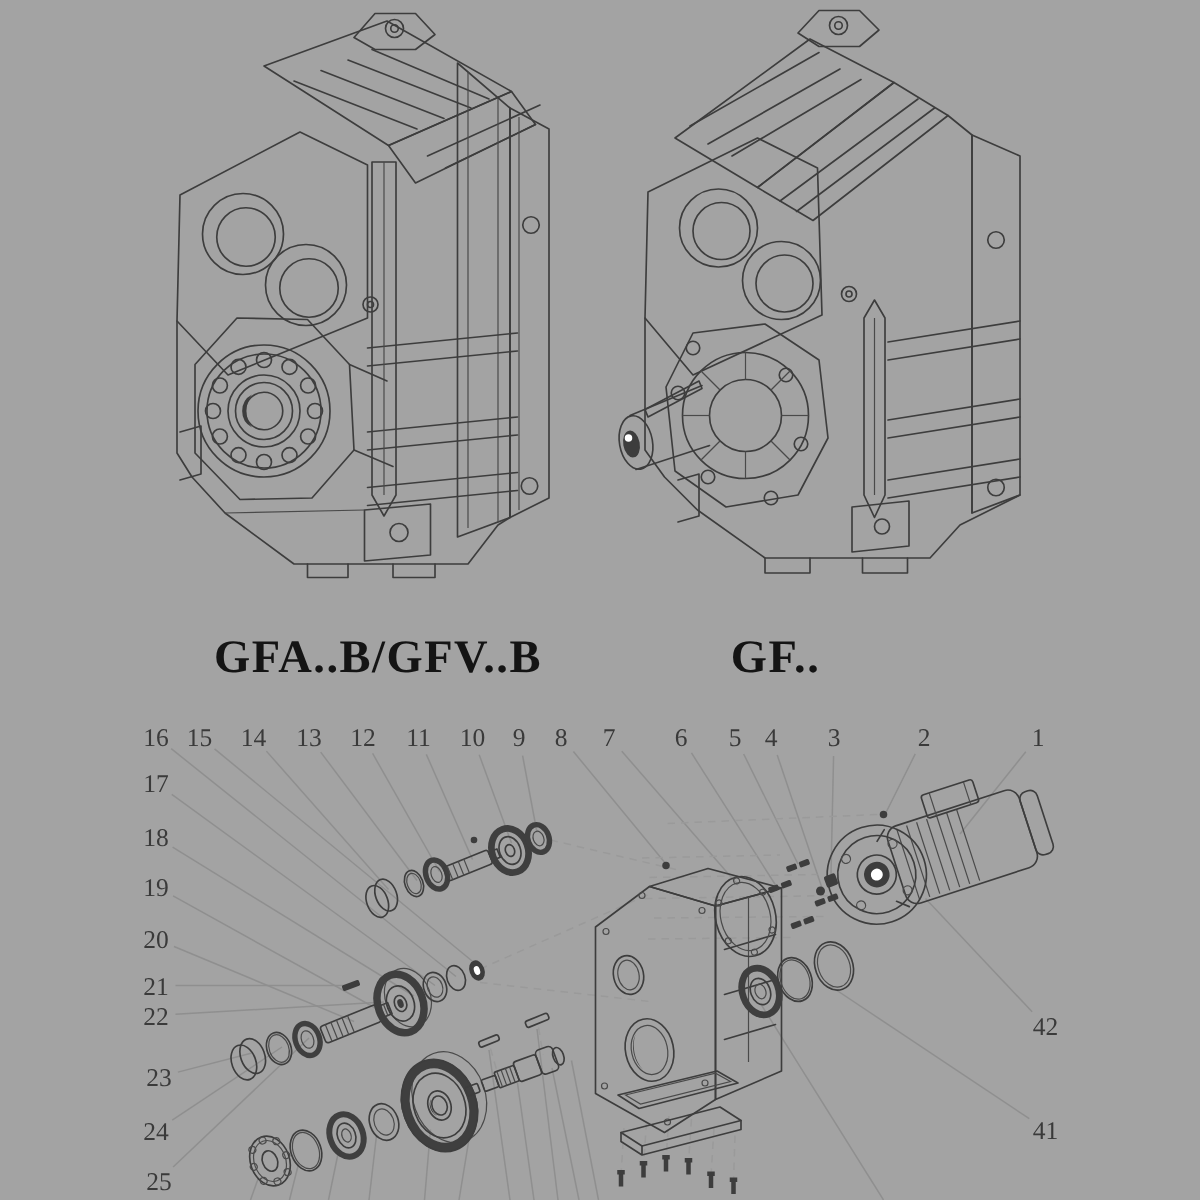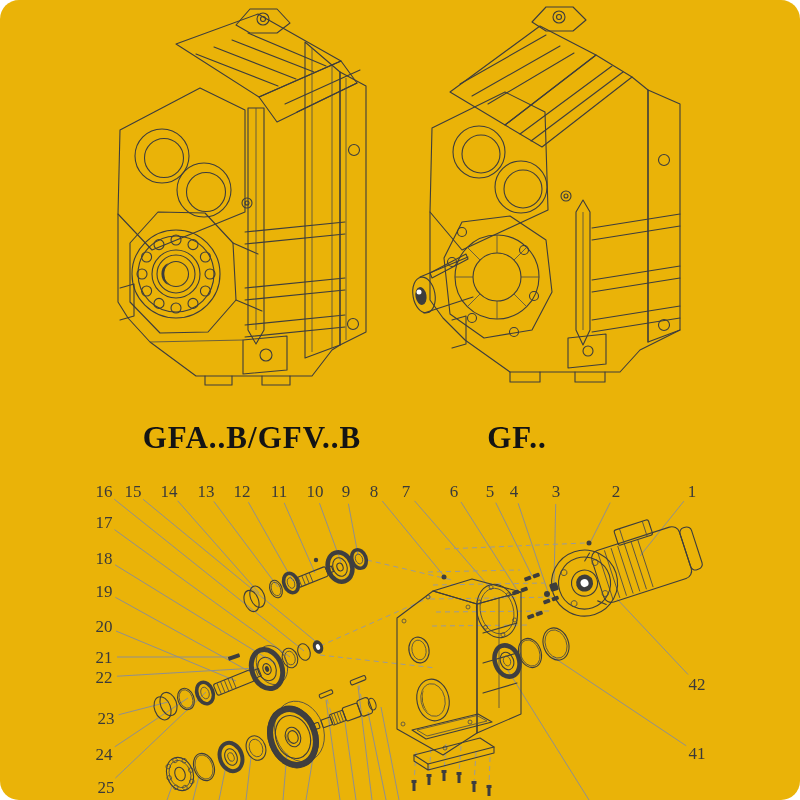--- a/index.html
+++ b/index.html
@@ -1,17 +1,17 @@
 <!DOCTYPE html>
 <html><head>
 <meta charset="utf-8">
 <style>
   html,body{margin:0;padding:0;background:#fff;}
-  #page{position:relative;width:800px;height:800px;background:#eab308;overflow:hidden;
-        font-family:"Liberation Serif","DejaVu Serif",serif;border-radius:19px;}
+  #page{position:relative;width:800px;height:800px;background:#a3a3a3;overflow:hidden;
+        font-family:"Liberation Serif","DejaVu Serif",serif;}
   svg{position:absolute;left:0;top:0;}
   .art{stroke:#3d3d3d;stroke-width:1.1;fill:none;stroke-linejoin:round;stroke-linecap:round;}
   .artThin{stroke:#4a4a4a;stroke-width:.8;fill:none;}
   .dark{fill:#3d3d3d;stroke:none;}
   .band{stroke:#3f3f3f;stroke-width:3.6;fill:none;}
   .leader{stroke:#8f8f8f;stroke-width:1;fill:none;}
   .dashed{stroke:#9a9a9a;stroke-width:1;fill:none;stroke-dasharray:5 4;}
   .callout{font-family:"Liberation Serif","DejaVu Serif",serif;font-size:17px;fill:#3a3a3a;}
   .figlabel{font-family:"Liberation Serif","DejaVu Serif",serif;font-weight:bold;
             font-size:31px;fill:#141414;letter-spacing:1px;}

